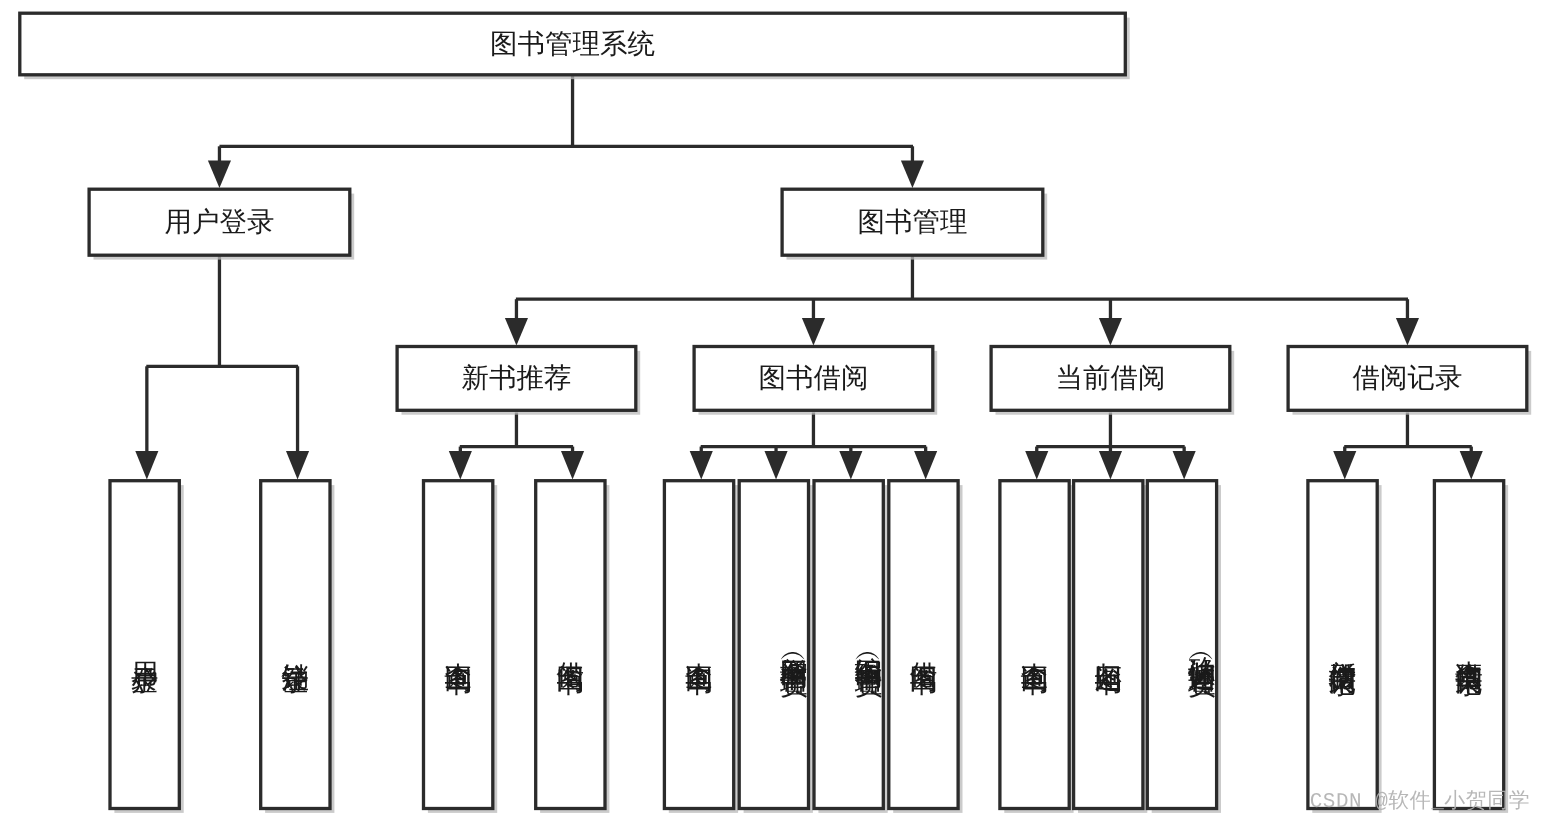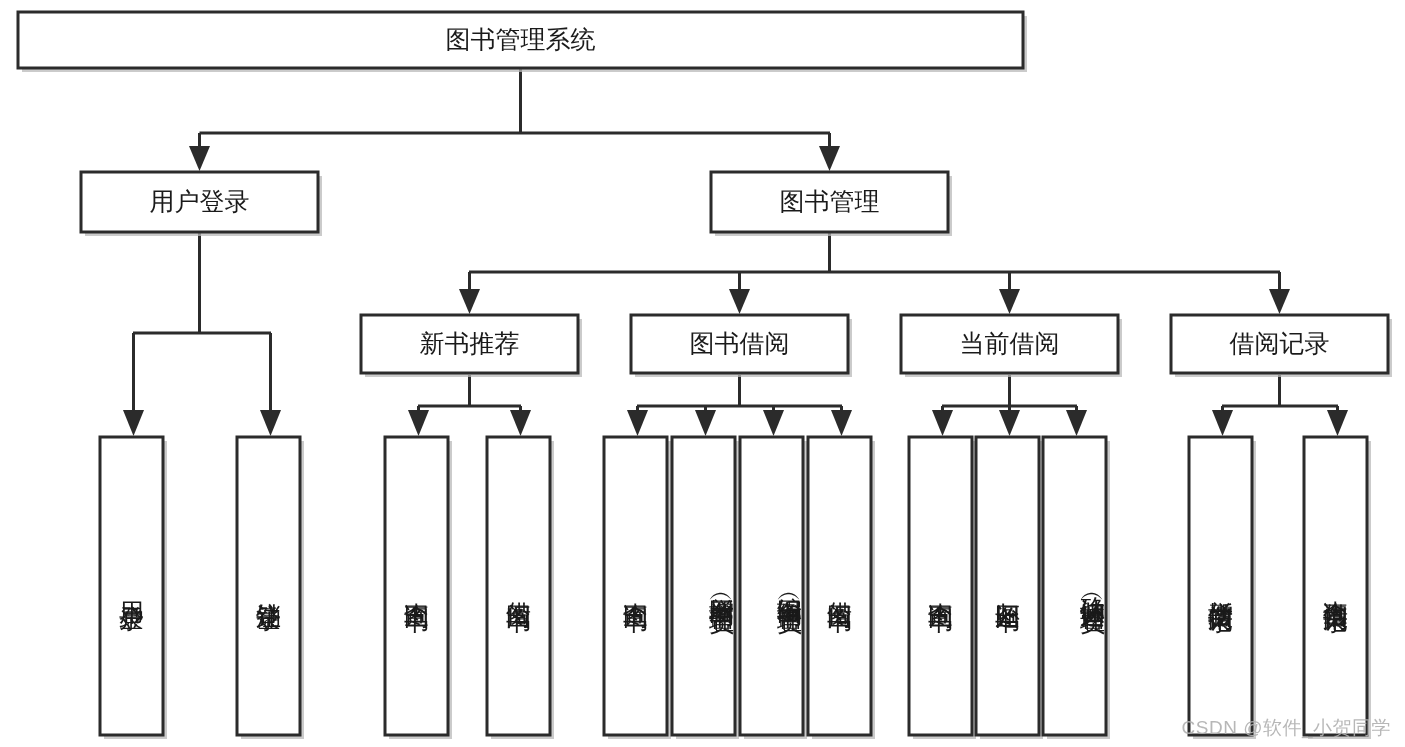--- a/index.html
+++ b/index.html
@@ -70,21 +70,21 @@
     letter-spacing: 2px;
     text-align: center;
     white-space: nowrap;
     user-select: none;
     pointer-events: none;
   }
   .watermark {
     position: absolute;
     right: 14px;
     bottom: 6px;
-    font-family: Liberation Sans, sans-serif;
+    font-family: Liberation Mono, monospace;
     font-size: 19px;
     color: #b0b0b0;
     opacity: 0.9;
     letter-spacing: 0.5px;
     user-select: none;
   }
 </style>
 </head>
 <body>
 

